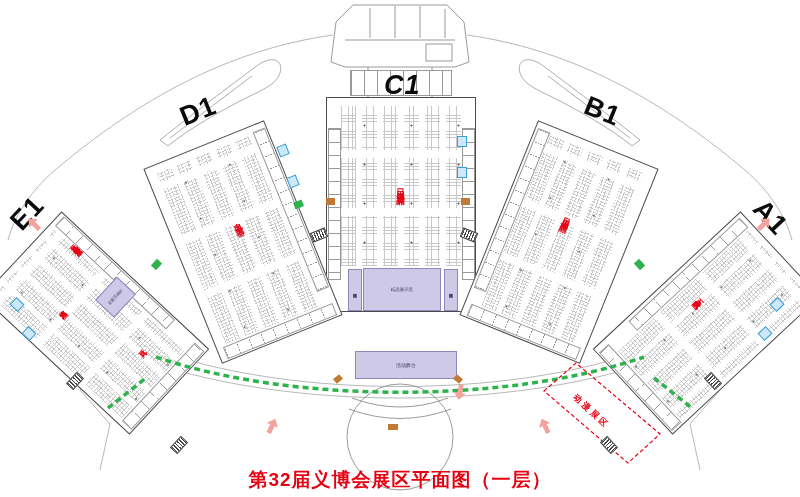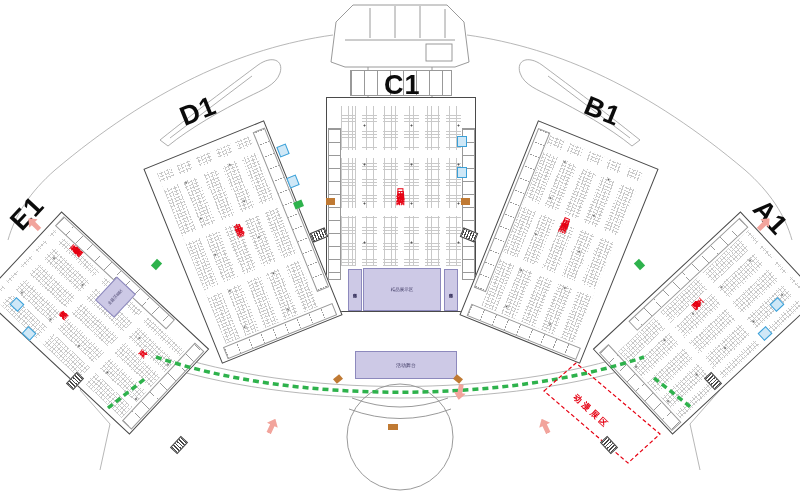--- a/index.html
+++ b/index.html
@@ -127,21 +127,21 @@
       <span>活动舞台</span>
     </div>
 
   <svg width="800" height="497" viewBox="0 0 800 497" style="pointer-events:none;">
     <path d="M 108,408 L 146,378 M 156,357 C 293,404 507,404 644,357 M 654,378 L 692,408" fill="none" stroke="#2eb24c" stroke-width="3.5" stroke-dasharray="6 4"></path>
     <polygon points="544,391 576,363 660,434 628,463" fill="none" stroke="#e60012" stroke-width="1.2" stroke-dasharray="4 2.5"></polygon>
   </svg>
 
   <div class="rot-label" style="left:568px;top:406px;font-size:8.5px;letter-spacing:3px;transform:rotate(43deg);">动漫展区</div>
 
-  <div class="hall-label" style="left:384px;top:70px;">C1</div>
+  <div class="hall-label" style="left:384px;top:70px;font-style:italic;">C1</div>
   <div class="hall-label" style="left:180px;top:96px;transform:rotate(-22deg);">D1</div>
   <div class="hall-label" style="left:584px;top:96px;transform:rotate(22deg);">B1</div>
   <div class="hall-label" style="left:10px;top:198px;transform:rotate(-47deg);">E1</div>
   <div class="hall-label" style="left:752px;top:202px;transform:rotate(47deg);">A1</div>
 
   <div class="stairs" style="left:311px;top:230px;transform:rotate(-22deg);"></div>
   <div class="stairs" style="left:461px;top:230px;transform:rotate(22deg);"></div>
   <div class="stairs" style="left:601px;top:440px;transform:rotate(47deg);"></div>
   <div class="stairs" style="left:171px;top:440px;transform:rotate(-47deg);"></div>
   <div class="stairs" style="left:705px;top:376px;transform:rotate(47deg);"></div>
@@ -163,13 +163,14 @@
   <div class="micro" style="left:24px;top:328px;width:8px;height:9px;background:#cfe8f7;border:1px solid #3aa0d8;transform:rotate(-47deg);"></div>
   <div class="micro" style="left:772px;top:299px;width:8px;height:9px;background:#cfe8f7;border:1px solid #3aa0d8;transform:rotate(47deg);"></div>
   <div class="micro" style="left:760px;top:328px;width:8px;height:9px;background:#cfe8f7;border:1px solid #3aa0d8;transform:rotate(47deg);"></div>
 
   <div class="arrow" style="left:26px;top:218px;transform:rotate(-135deg);"></div>
   <div class="arrow" style="left:756px;top:218px;transform:rotate(-45deg);"></div>
   <div class="arrow" style="left:264px;top:420px;transform:rotate(-65deg);"></div>
   <div class="arrow" style="left:537px;top:420px;transform:rotate(-115deg);"></div>
   <div class="arrow" style="left:452px;top:386px;transform:rotate(100deg);"></div>
 
+  <div id="title">第32届义博会展区平面图（一层）</div>
 </div>
 
 </body></html>

